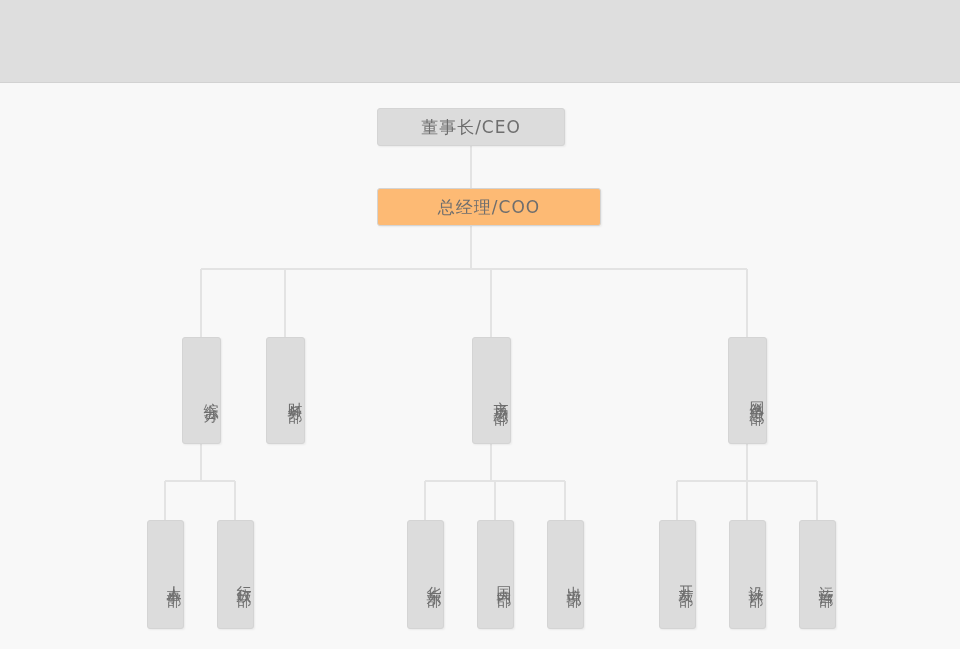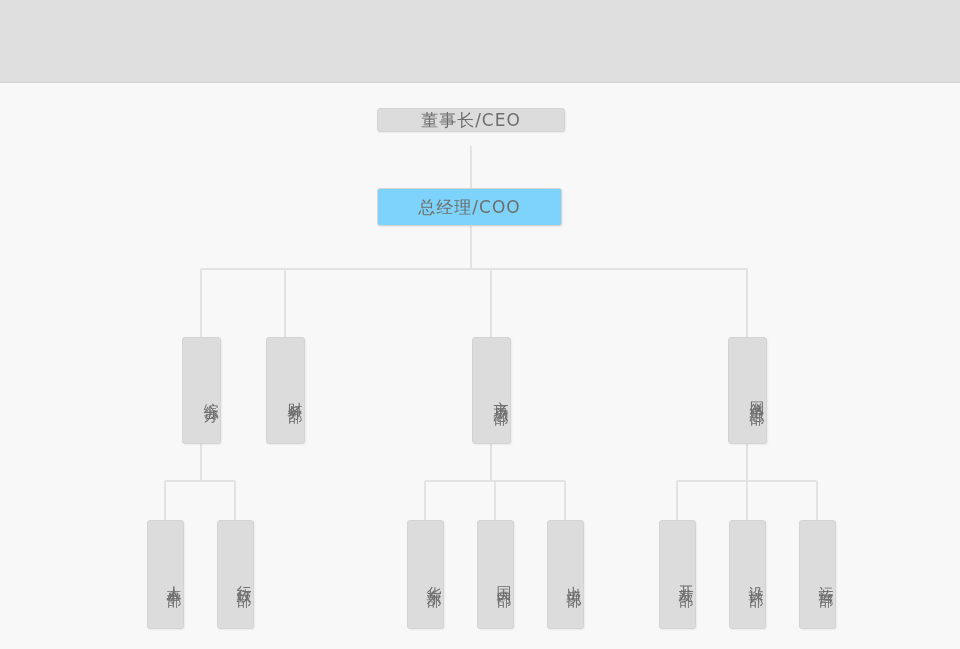--- a/index.html
+++ b/index.html
@@ -115,24 +115,24 @@
       <line x1="495" y1="481" x2="495" y2="520" stroke="#e3e3e3" stroke-width="2" shape-rendering="crispEdges"></line>
       <line x1="565" y1="481" x2="565" y2="520" stroke="#e3e3e3" stroke-width="2" shape-rendering="crispEdges"></line>
       <line x1="747" y1="444" x2="747" y2="481" stroke="#e3e3e3" stroke-width="2" shape-rendering="crispEdges"></line>
       <line x1="677" y1="481" x2="817" y2="481" stroke="#e3e3e3" stroke-width="2" shape-rendering="crispEdges"></line>
       <line x1="677" y1="481" x2="677" y2="520" stroke="#e3e3e3" stroke-width="2" shape-rendering="crispEdges"></line>
       <line x1="747" y1="481" x2="747" y2="520" stroke="#e3e3e3" stroke-width="2" shape-rendering="crispEdges"></line>
       <line x1="817" y1="481" x2="817" y2="520" stroke="#e3e3e3" stroke-width="2" shape-rendering="crispEdges"></line>
     </svg>
 
   <div id="nodes-layer">
-      <div class="node top" style="left: 377px; top: 108px; width: 188px; height: 24px; background: rgb(220, 220, 220); border-color: rgb(212, 212, 212); color: rgb(110, 110, 110);">
+      <div class="node top" style="left: 377px; top: 108px; width: 188px; height: 38px; background: rgb(220, 220, 220); border-color: rgb(212, 212, 212); color: rgb(110, 110, 110);">
         <span class="label">董事长/CEO</span>
       </div>
-      <div class="node top" style="left: 377px; top: 188px; width: 185px; height: 38px; background: #7dd3fc; border-color: rgb(212, 212, 212); color: rgb(110, 110, 110);">
+      <div class="node top" style="left: 377px; top: 188px; width: 224px; height: 38px; background: #fdba74; border-color: rgb(212, 212, 212); color: rgb(110, 110, 110);">
         <span class="label">总经理/COO</span>
       </div>
       <div class="node vertical" style="left: 182px; top: 337px; width: 39px; height: 107px; background: rgb(220, 220, 220); border-color: rgb(212, 212, 212); color: rgb(110, 110, 110);">
         <span class="label">综合办</span>
       </div>
       <div class="node vertical" style="left: 266px; top: 337px; width: 39px; height: 107px; background: rgb(220, 220, 220); border-color: rgb(212, 212, 212); color: rgb(110, 110, 110);">
         <span class="label">财务部</span>
       </div>
       <div class="node vertical" style="left: 472px; top: 337px; width: 39px; height: 107px; background: rgb(220, 220, 220); border-color: rgb(212, 212, 212); color: rgb(110, 110, 110);">
         <span class="label">市场总部</span>

